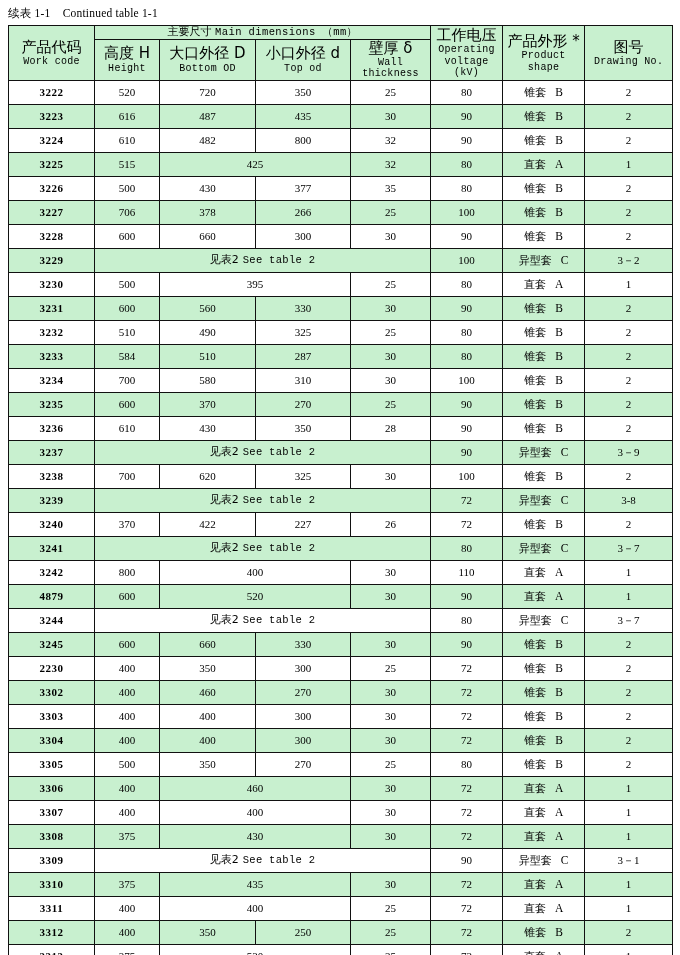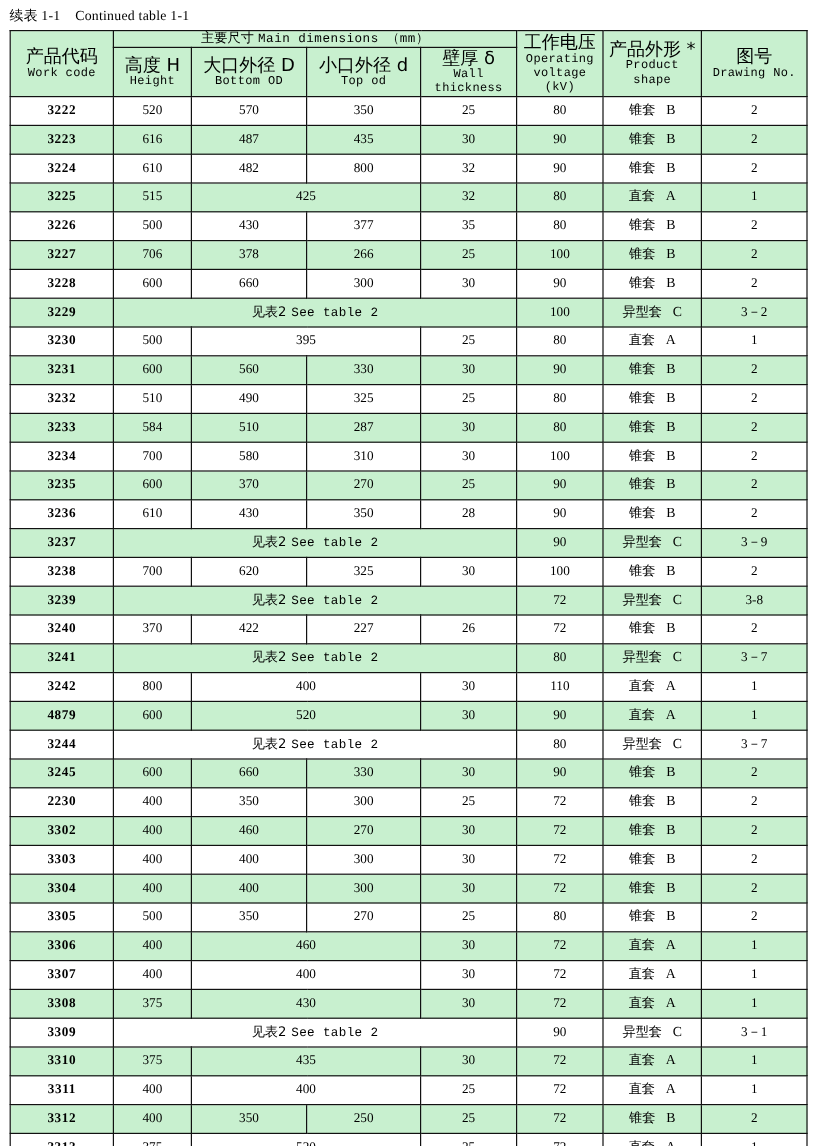--- a/index.html
+++ b/index.html
@@ -181,21 +181,21 @@
           <span class="hdr-cn">壁厚 δ</span>
           <span class="hdr-en">Wall</span>
           <span class="hdr-en">thickness</span>
         </th>
       </tr>
     </thead>
     <tbody id="tbody">
         <tr class="plain">
           <td class="code">3222</td>
           <td class="num">520</td>
-          <td class="num">570</td>
+          <td class="num">720</td>
           <td class="num">350</td>
           <td class="num">25</td>
           <td class="num">80</td>
           <td class="shape"><span>锥套</span><span class="letter">B</span></td>
           <td class="draw">2</td>
         </tr>
         <tr class="shade">
           <td class="code">3223</td>
           <td class="num">616</td>
           <td class="num">487</td>

